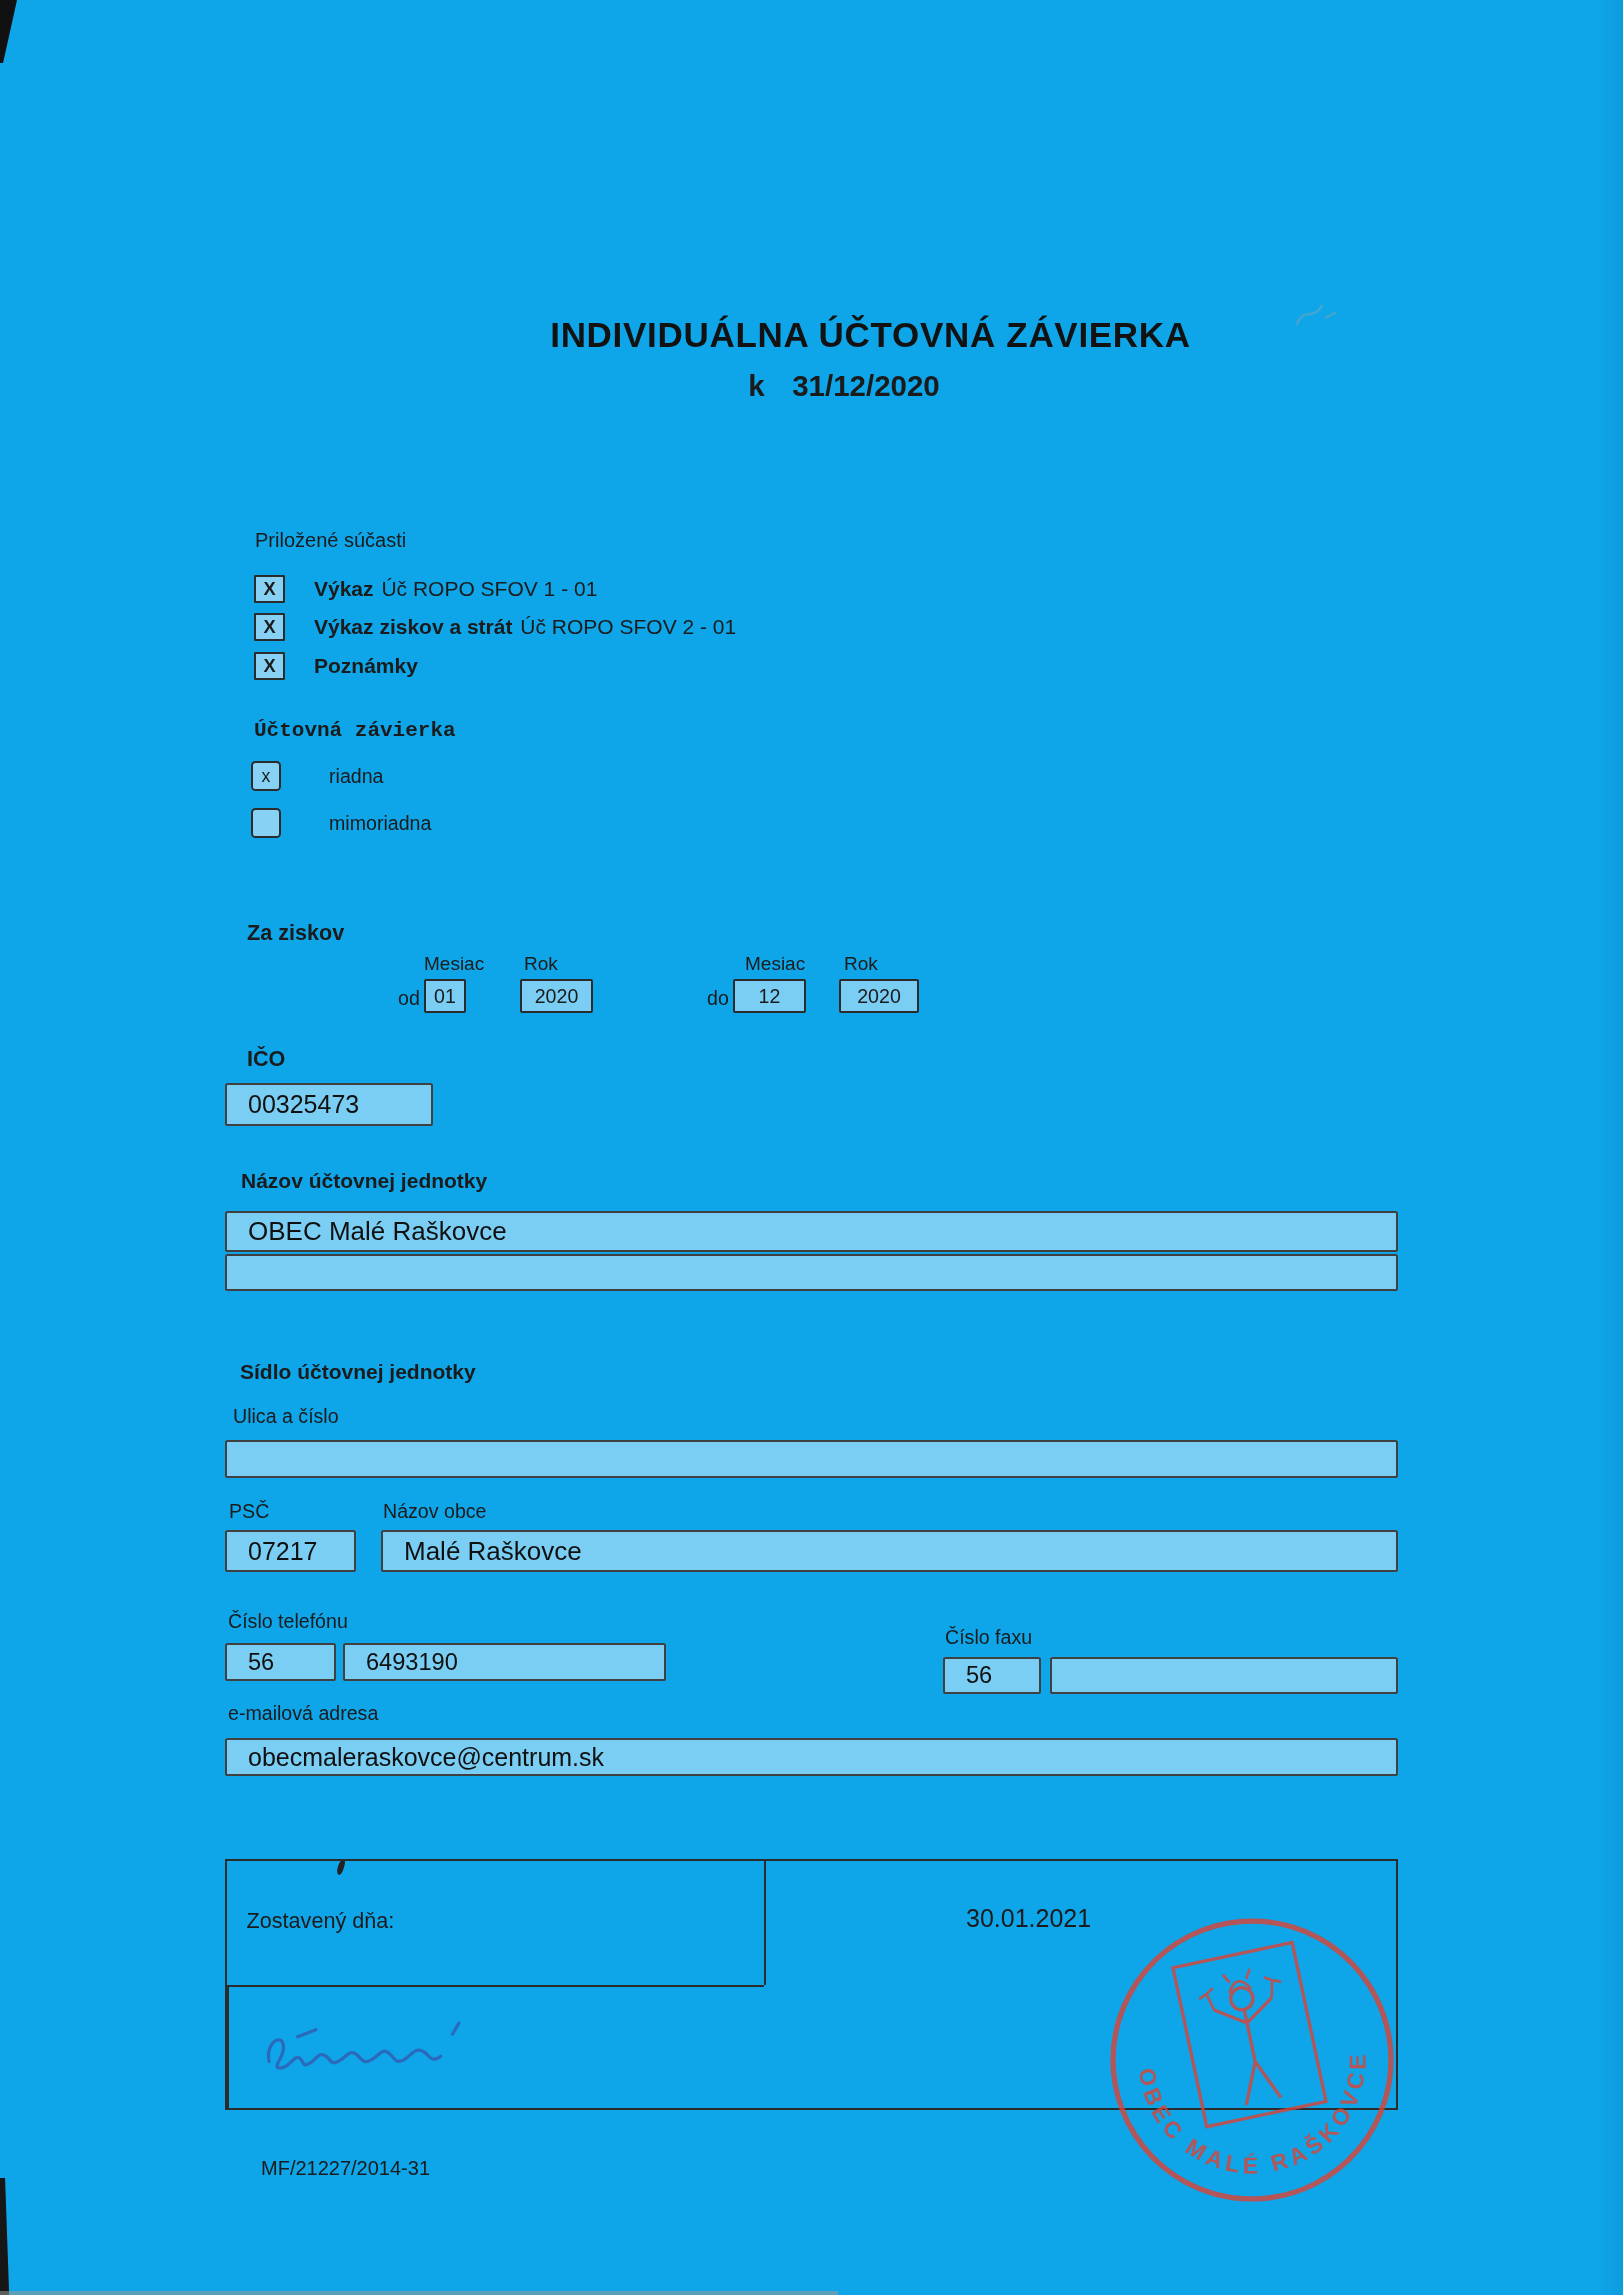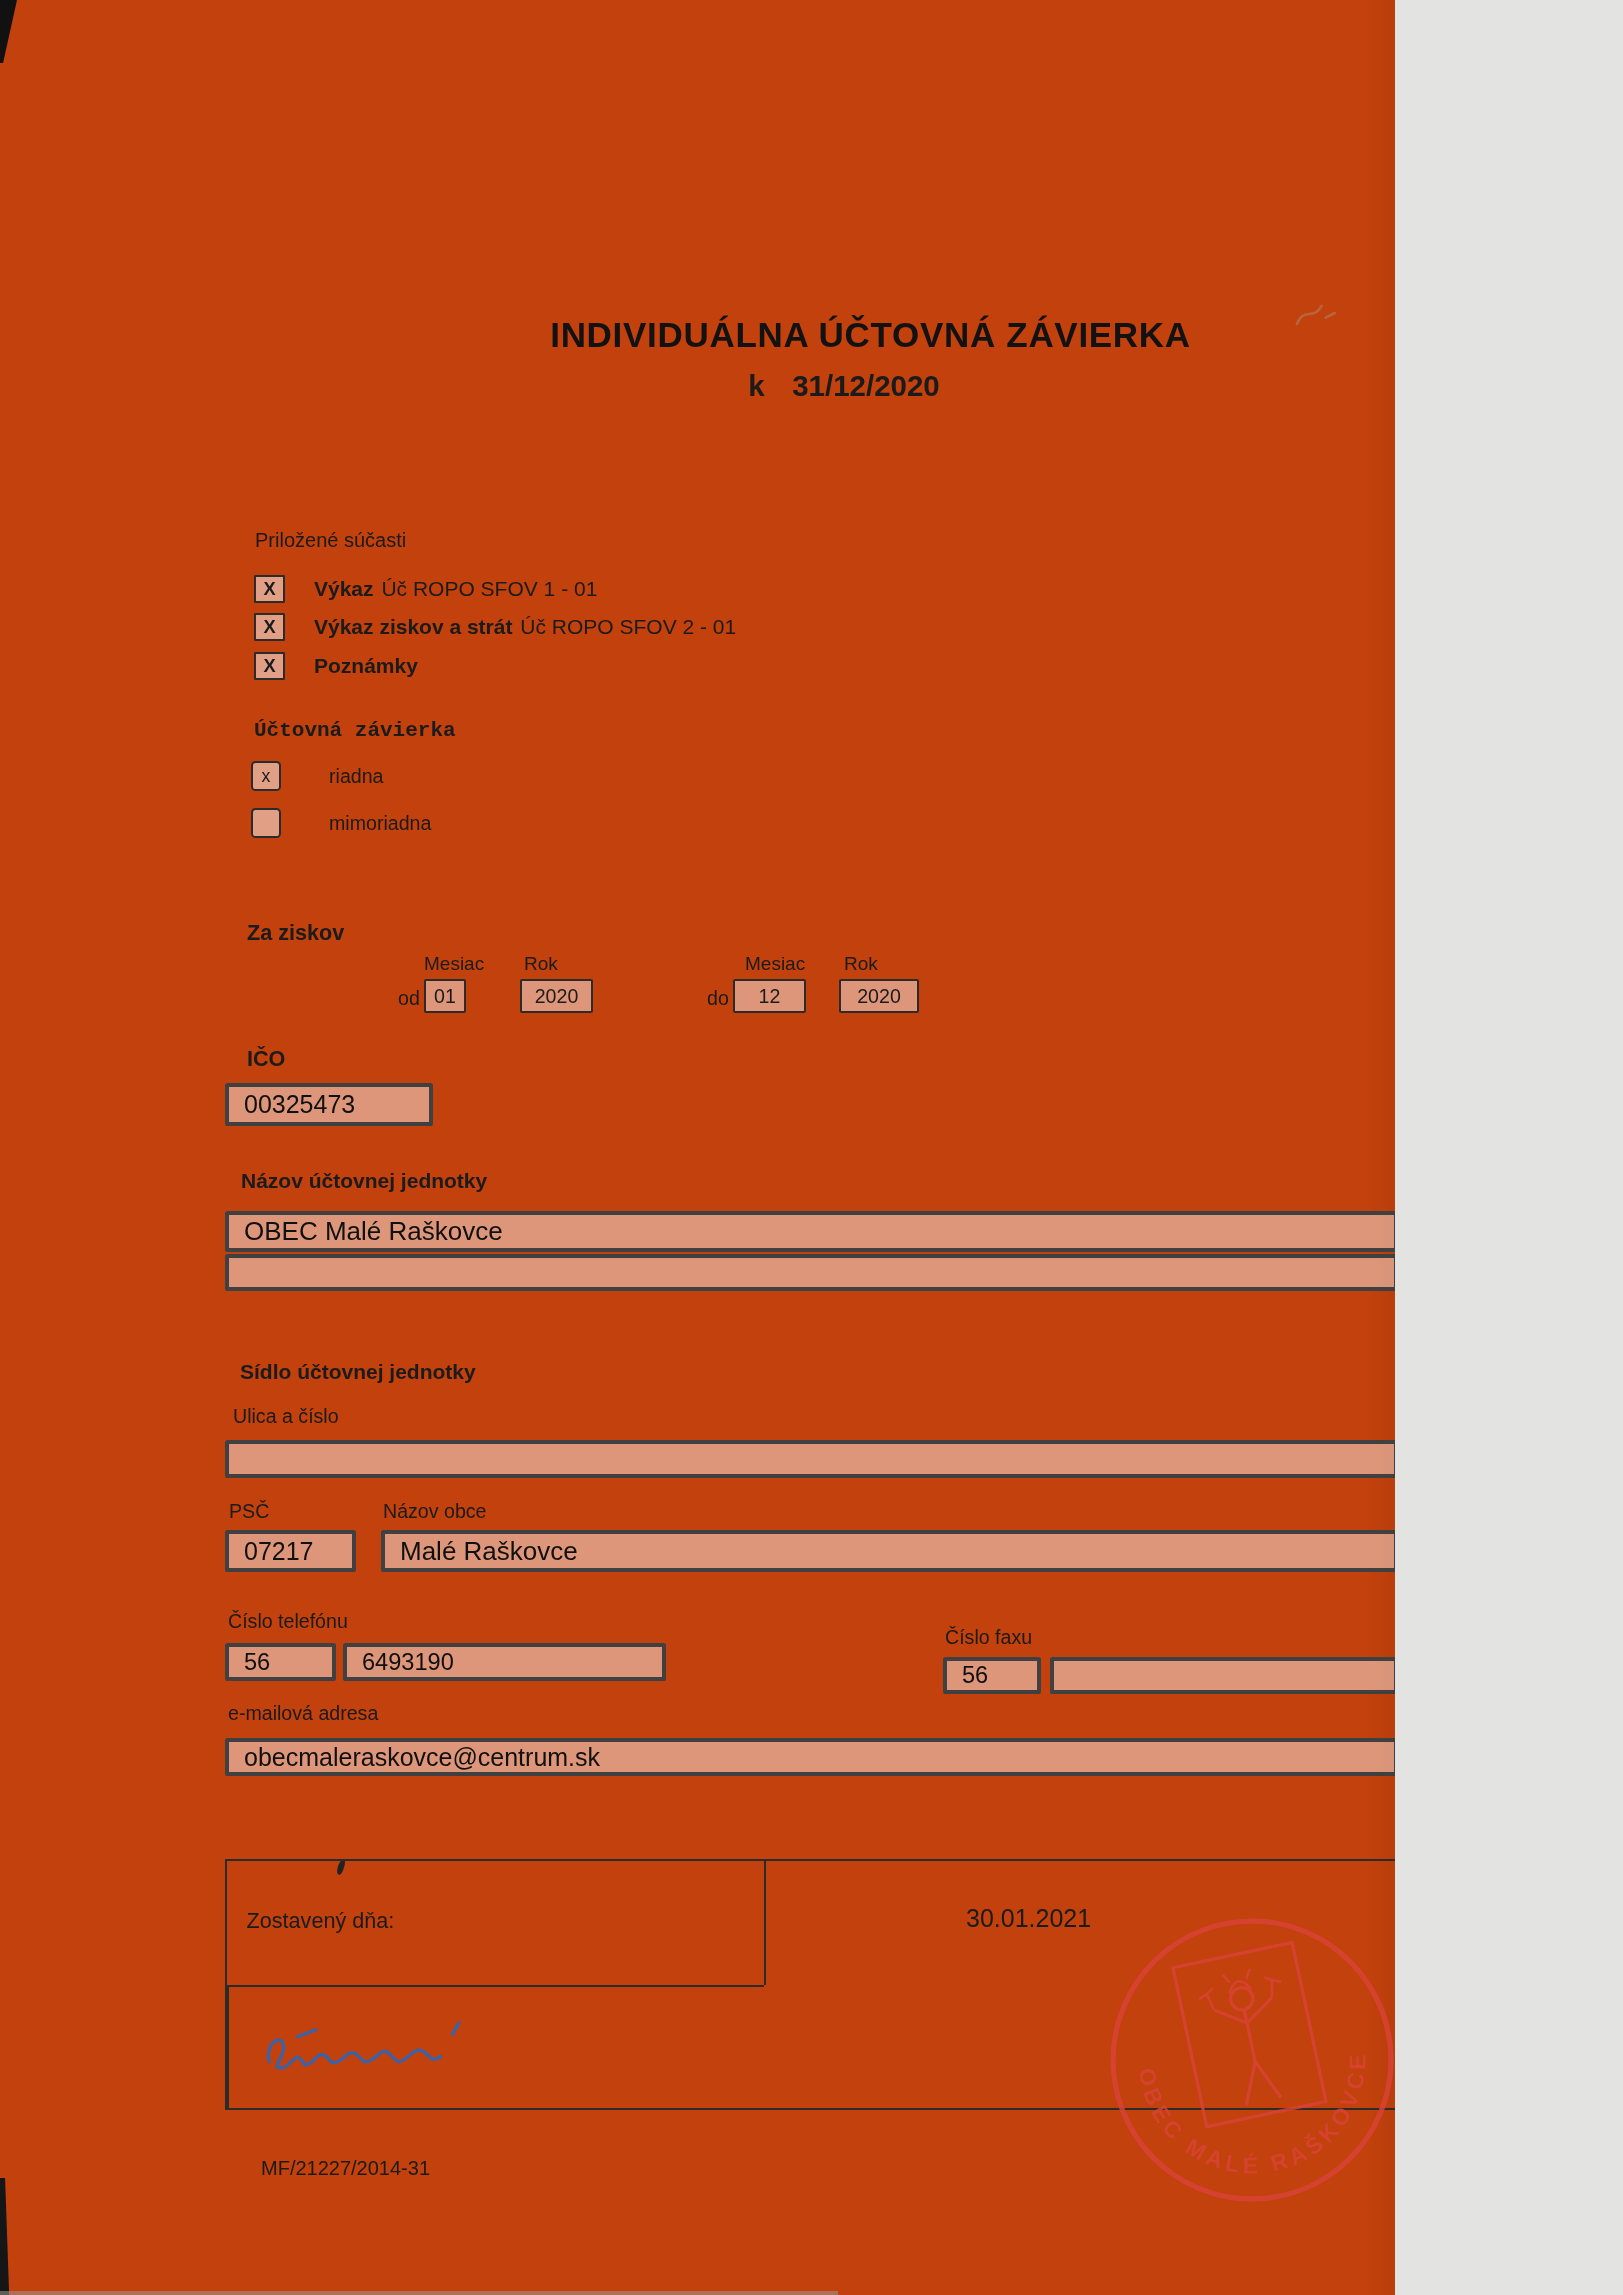--- a/index.html
+++ b/index.html
@@ -1,19 +1,19 @@
 <!DOCTYPE html>
 <html style="font-size:10.5px"><head>
 <meta charset="utf-8">
 <style>
   html,body{margin:0;padding:0;background:#e3e3e1;}
   .page{
     position:relative;
-    width:1395px;height:2295px;
-    background:#c2410c;
+    width:1623px;height:2295px;
+    background:#0ea5e9;
     font-family:"Liberation Sans", sans-serif;
     color:#1b1b1b;
     overflow:hidden;
   }
   *{box-sizing:border-box;}
   
   .edge-tl{position:absolute;left:0;top:0;width:17px;height:63px;background:#111;
            clip-path:polygon(0 0,100% 0,18% 100%,0 100%);}
   .edge-bl{position:absolute;left:0;bottom:0;width:9.2px;height:117px;background:#161616;
            clip-path:polygon(0 0,55% 0,100% 100%,0 100%);}
@@ -37,22 +37,22 @@
             display:flex;align-items:center;justify-content:center;
             font-size:18.3px;font-weight:bold;background:rgba(255,255,255,.5);}
   .checkbox2{width:30px;height:30px;border:2px solid #2b2b2b;border-radius:4.6px;
             display:flex;align-items:center;justify-content:center;
             font-size:17.7px;background:rgba(255,255,255,.5);}
   .chklabel{font-size:21px;}
   .chklabel .bld{font-weight:bold;}
   .chklabel .rest{margin-left:7.9px;}
   .chkrow2{gap:48px;}
 
-  .field{position:absolute;border:4px solid #404040;border-radius:2.6px;
-         display:flex;align-items:center;padding:0 15px;
+  .field{position:absolute;border:2px solid #404040;border-radius:2.6px;
+         display:flex;align-items:center;padding:0 21px;
          font-size:25px;color:#101010;background:rgba(255,255,255,.45);}
   .field.big{font-size:26px;}
   .smallbox{position:absolute;border:2px solid #2b2b2b;border-radius:2px;
          display:flex;align-items:center;justify-content:center;
          font-size:19.6px;background:rgba(255,255,255,.45);}
 
   .sig-table{position:absolute;left:225px;top:1859px;width:1173px;height:251px;
          border:2px solid #2b2b2b;display:grid;
          grid-template-columns:537px 1fr;grid-template-rows:124px 1fr;}
   .cell{position:relative;}

